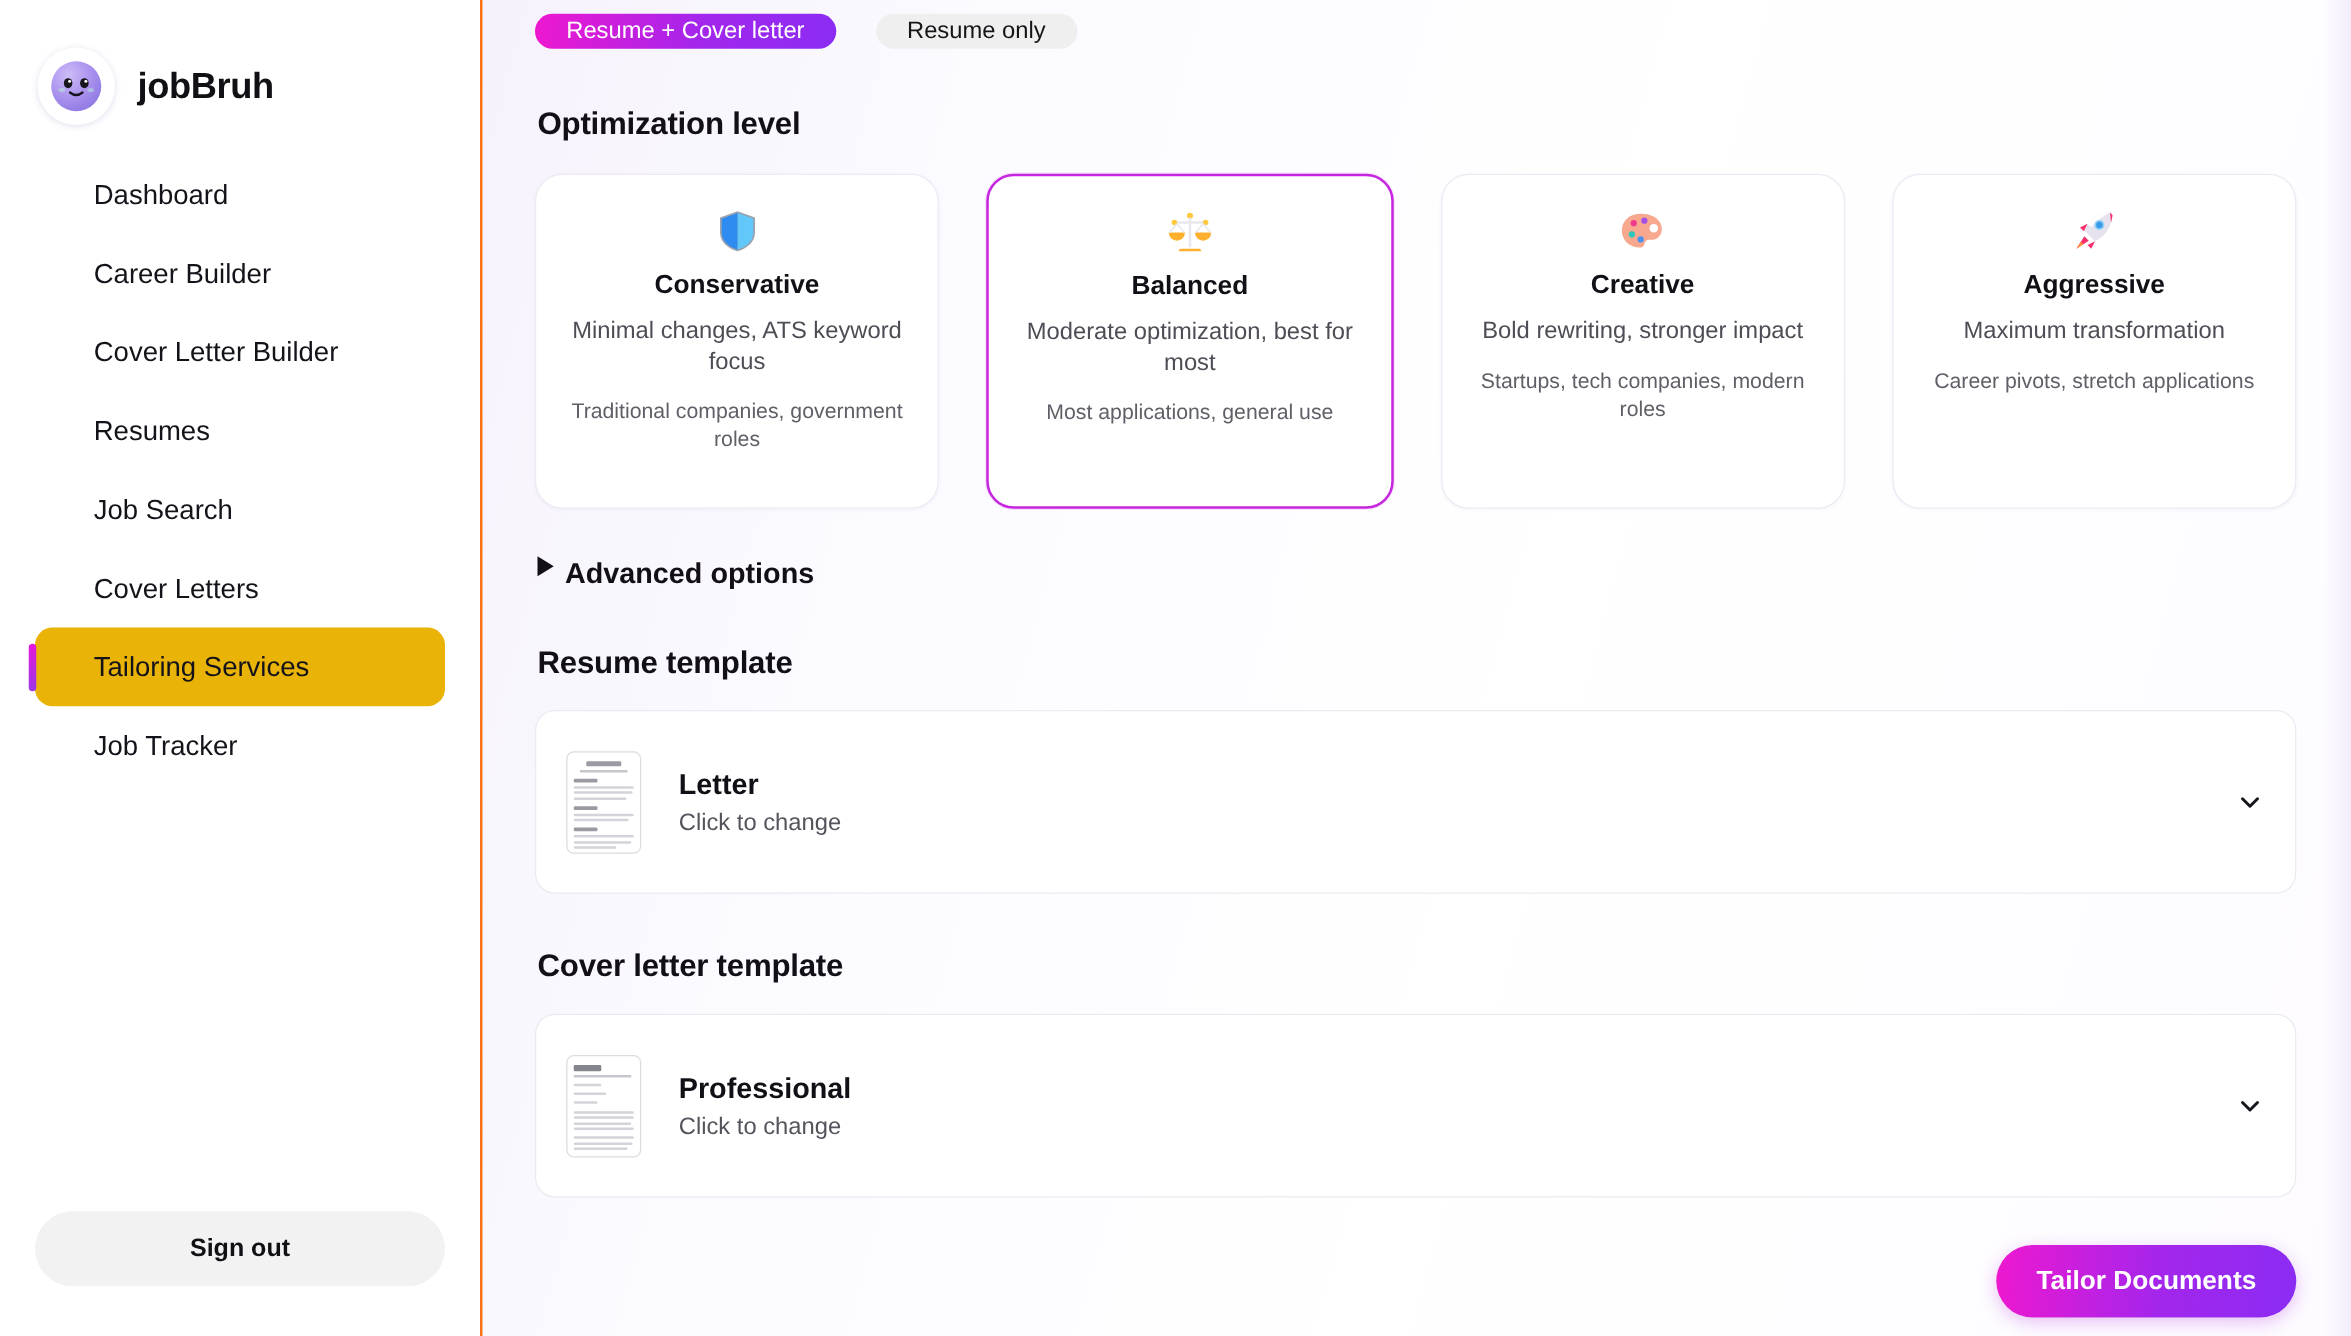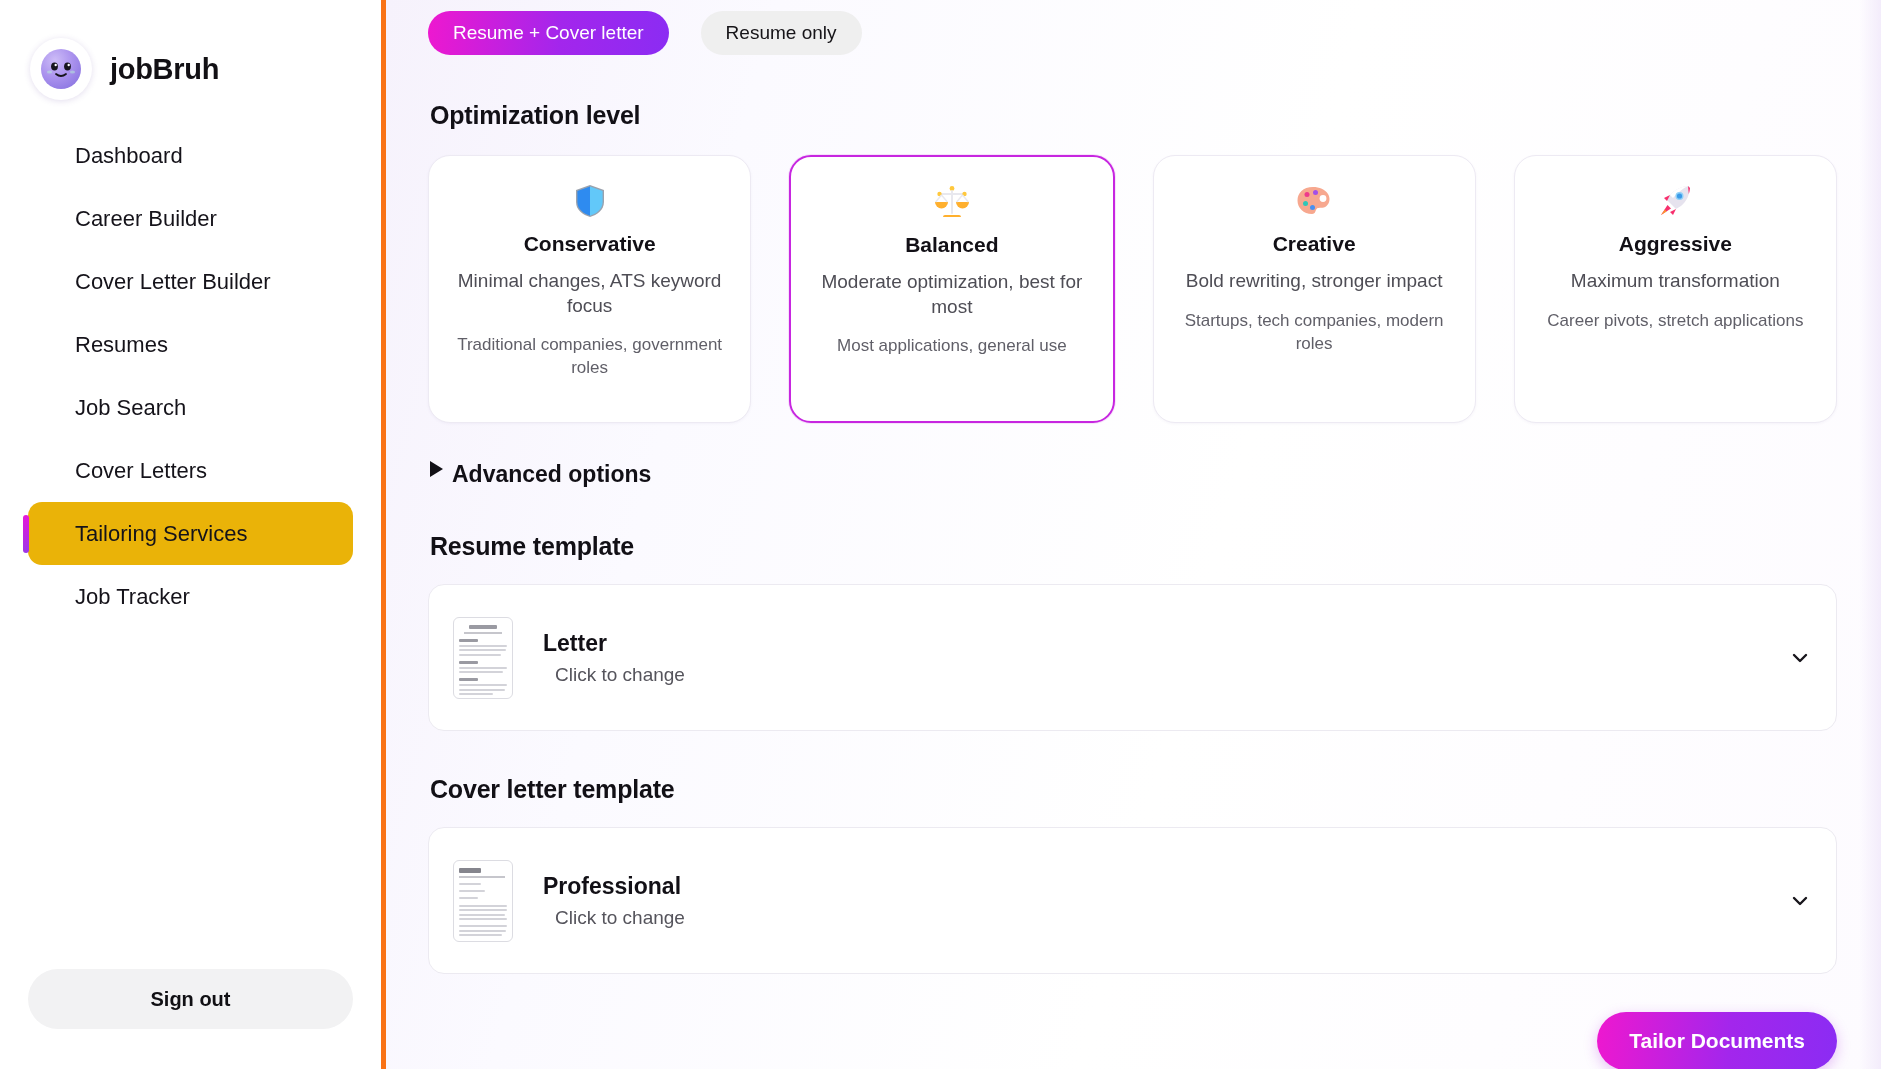--- a/index.html
+++ b/index.html
@@ -17,21 +17,21 @@
     width: 1881px;
     height: 1069px;
     position: relative;
   }
 
   
   .sidebar {
     width: 386px;
     height: 1069px;
     background: #ffffff;
-    border-right: 5px solid #f97316;
+    border-right: 2px solid #f97316;
     display: flex;
     flex-direction: column;
     flex: 0 0 386px;
     position: relative;
     z-index: 5;
   }
 
   .brand {
     display: flex;
     align-items: center;
@@ -123,21 +123,21 @@
     padding: 0 44px 0 42px;
   }
 
   
   .tabs {
     display: flex;
     gap: 32px;
     padding-top: 11px;
   }
   .tab {
-    height: 44px;
+    height: 28px;
     border: none;
     border-radius: 22px;
     padding: 0 25px;
     font-family: "Liberation Sans", sans-serif;
     font-size: 19px;
     cursor: pointer;
     background: #efefef;
     color: #161418;
   }
   .tab.active {
@@ -264,21 +264,20 @@
   .tmpl-text { margin-left: 30px; flex: 1 1 auto; }
   .tmpl-name {
     font-size: 23px;
     font-weight: 700;
     color: #121016;
   }
   .tmpl-hint {
     font-size: 19px;
     color: #55545c;
     margin-top: 7px;
-    margin-left: 12px;
   }
 
   .chev {
     width: 20px; height: 20px;
     flex: 0 0 20px;
   }
 
   
   .footer {
     display: flex;

